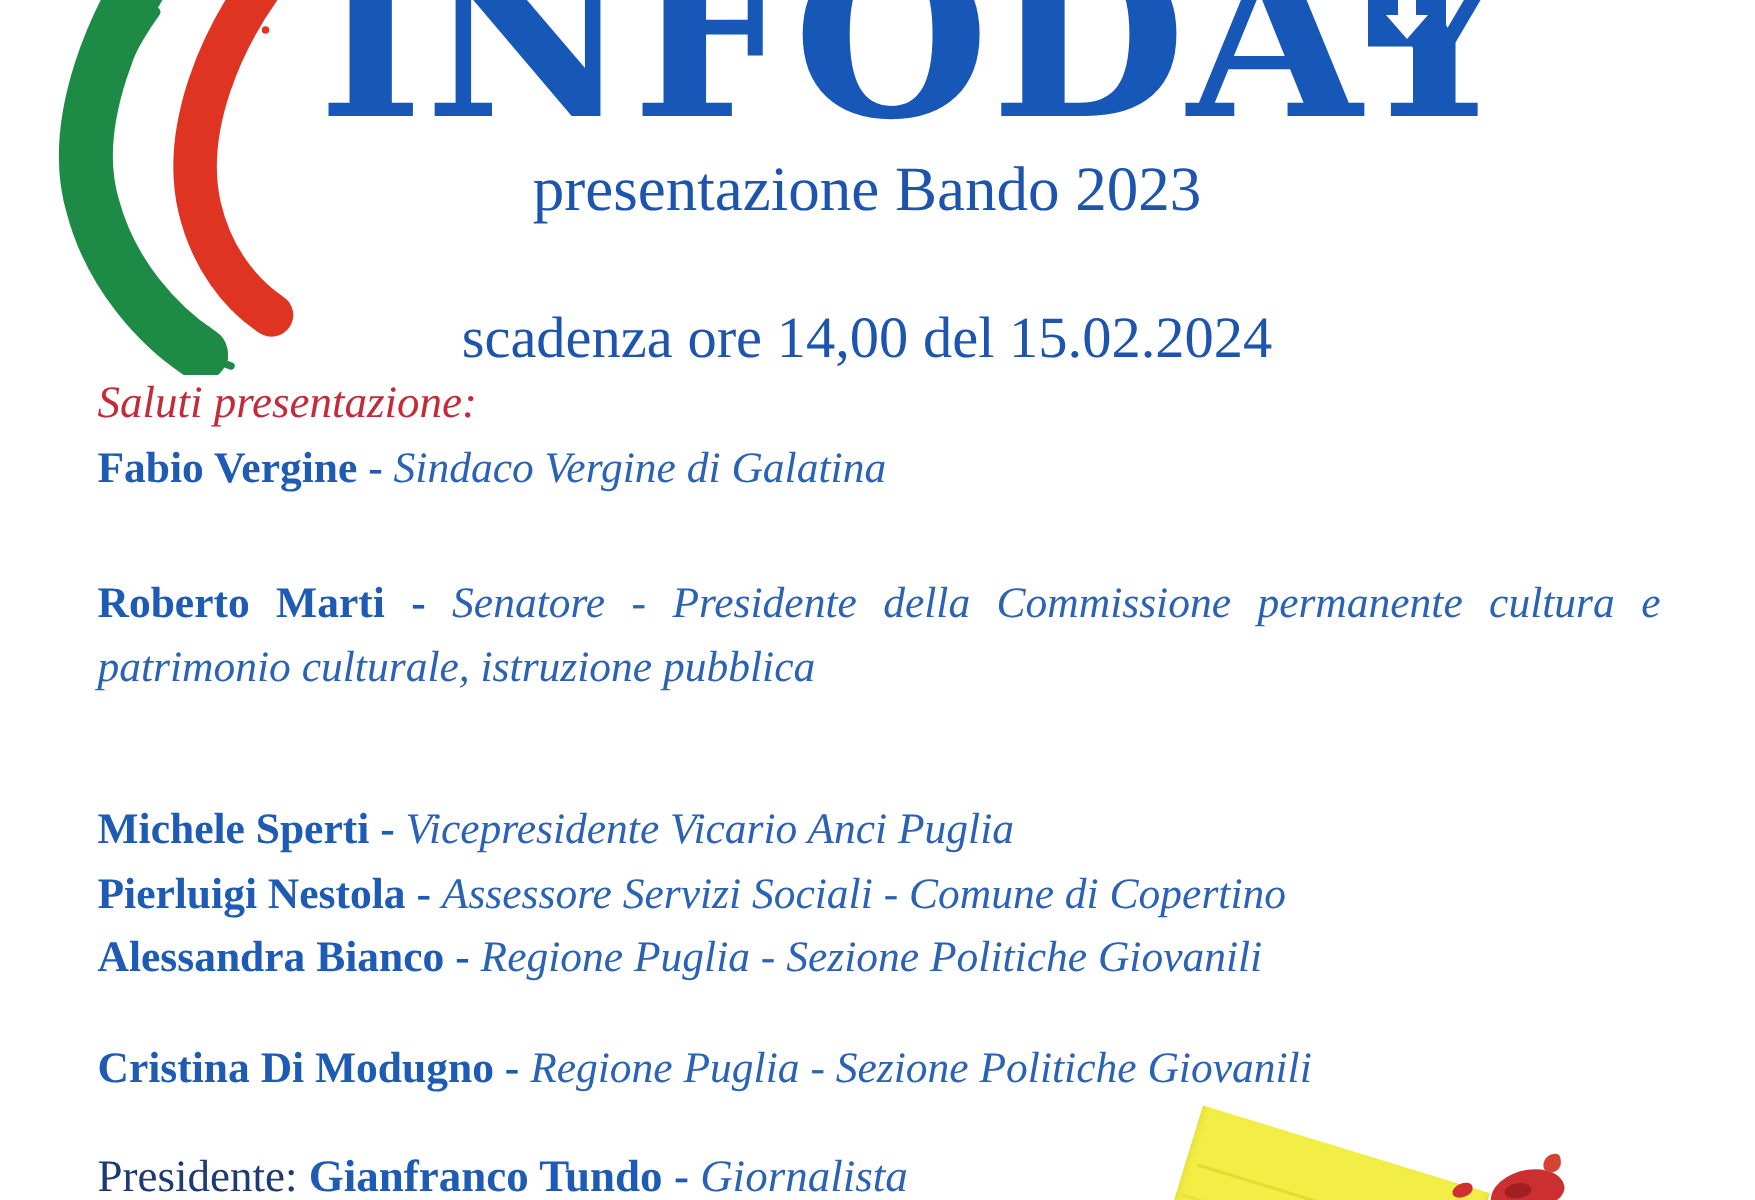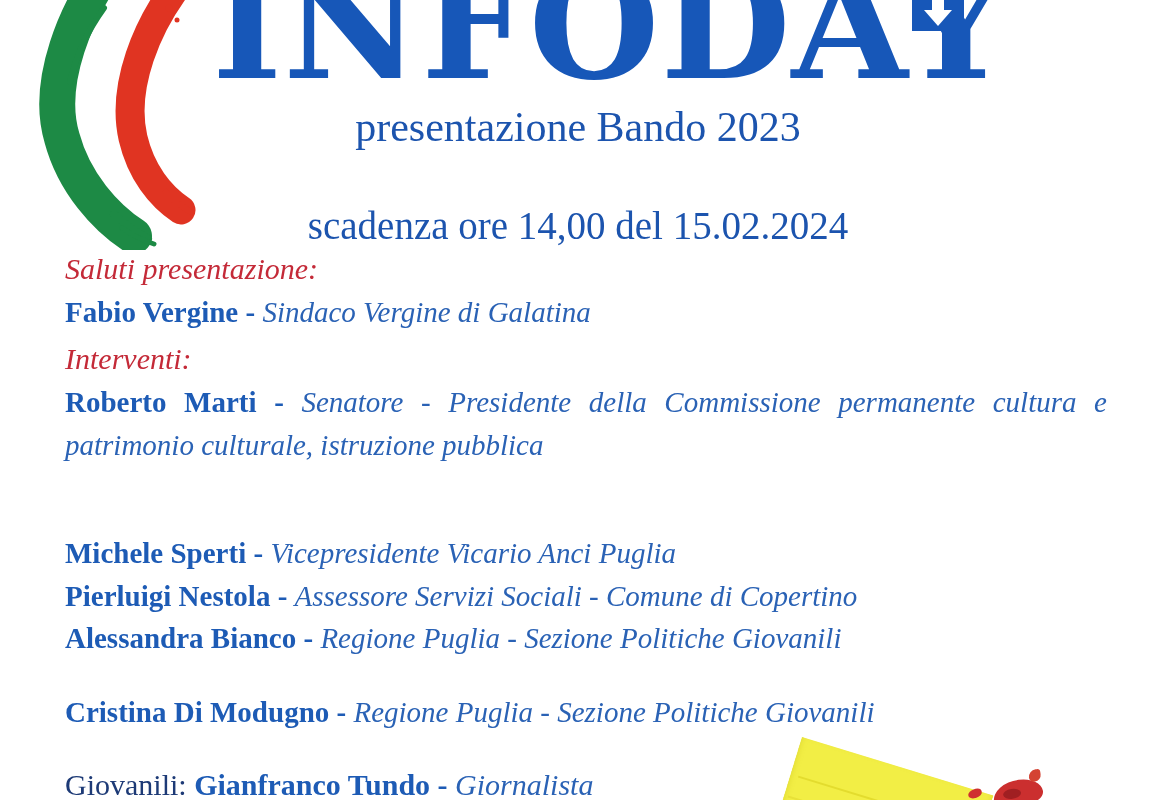--- a/index.html
+++ b/index.html
@@ -91,35 +91,34 @@
     <div class="arrow-head"></div>
   </div>
 
   <div class="center-line subtitle">presentazione Bando 2023</div>
   <div class="center-line deadline">scadenza ore 14,00 del 15.02.2024</div>
 
   <div class="entry heading" style="top:247px">Saluti presentazione:</div>
 
   <div class="entry" style="top:291px"><span class="name">Fabio Vergine</span><span class="sep"> - </span><span class="role">Sindaco Vergine di Galatina</span></div>
 
-  <div class="entry heading" style="top:337px">Interventi:</div>
 
   <div class="entry justify" style="top:381px"><span class="name">Roberto Marti</span><span class="sep"> - </span><span class="role">Senatore - Presidente della Commissione permanente cultura e patrimonio culturale, istruzione pubblica</span></div>
 
 
   <div class="entry" style="top:532px"><span class="name">Michele Sperti</span><span class="sep"> - </span><span class="role">Vicepresidente Vicario Anci Puglia</span></div>
 
   <div class="entry" style="top:575px"><span class="name">Pierluigi Nestola</span><span class="sep"> - </span><span class="role">Assessore Servizi Sociali - Comune di Copertino</span></div>
 
   <div class="entry" style="top:617px"><span class="name">Alessandra Bianco</span><span class="sep"> - </span><span class="role">Regione Puglia - Sezione Politiche Giovanili</span></div>
 
   <div class="entry" style="top:691px"><span class="name">Cristina Di Modugno</span><span class="sep"> - </span><span class="role">Regione Puglia - Sezione Politiche Giovanili</span></div>
 
 
-  <div class="entry" style="top:763px; font-size:30px"><span class="mod-label">Giovanili:</span> <span class="name">Gianfranco Tundo</span><span class="sep"> - </span><span class="role">Giornalista</span></div>
+  <div class="entry" style="top:763px; font-size:30px"><span class="mod-label">Presidente:</span> <span class="name">Gianfranco Tundo</span><span class="sep"> - </span><span class="role">Giornalista</span></div>
 
   <div class="yellow-note">
     <div class="crease"></div>
     <div class="crease2"></div>
   </div>
   <div class="red-speck"></div>
   <div class="red-blob">
     <div class="dark"></div>
     <div class="tip"></div>
   </div>

